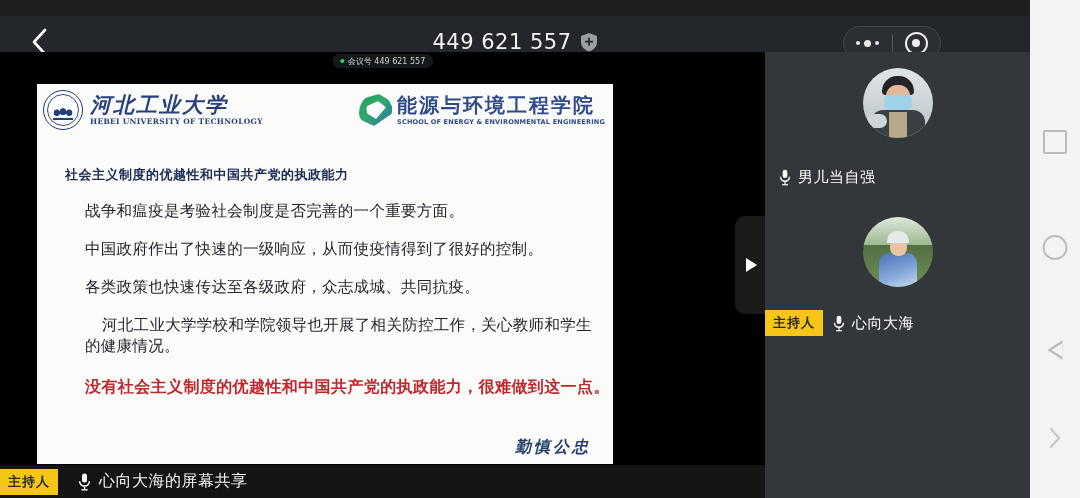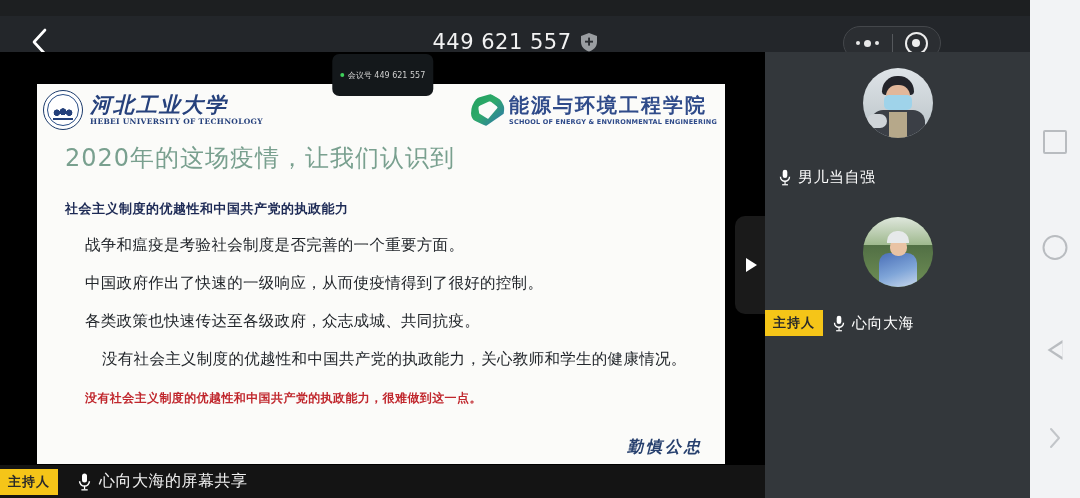--- a/index.html
+++ b/index.html
@@ -17,26 +17,26 @@
   .cap-more{flex:1;display:flex;align-items:center;justify-content:center;gap:4px;cursor:pointer;}
   .dot{width:4px;height:4px;border-radius:50%;background:#e8e8e8;}
   .dot.mid{width:7px;height:7px;}
   .cap-div{width:1px;height:18px;background:#55585c;}
   .cap-close{flex:1;display:flex;align-items:center;justify-content:center;cursor:pointer;}
   .target{width:19px;height:19px;border-radius:50%;border:2px solid #ededed;display:flex;align-items:center;justify-content:center;}
   .target i{width:8px;height:8px;border-radius:50%;background:#ededed;display:block;}
 
   
   .stage{position:absolute;left:0;top:52px;width:765px;height:446px;background:#000;}
-  .meetpill{position:absolute;left:50%;transform:translateX(-50%);top:2px;height:14px;padding:14px 8px;border-radius:7px;background:#14181b;display:flex;align-items:center;gap:4px;z-index:4;}
+  .meetpill{position:absolute;left:50%;transform:translateX(-50%);top:2px;height:14px;padding:0 8px;border-radius:7px;background:#14181b;display:flex;align-items:center;gap:4px;z-index:4;}
   .greendot{width:4px;height:4px;border-radius:50%;background:#3ecf5a;}
   .meetpill span{color:#cfcfcf;font-size:8px;white-space:nowrap;}
 
   
-  .slide{position:absolute;left:37px;top:32px;width:688px;height:380px;background:#fbfbf9;overflow:hidden;}
+  .slide{position:absolute;left:37px;top:32px;width:576px;height:380px;background:#fbfbf9;overflow:hidden;}
   .slide-inner{position:relative;width:100%;height:100%;padding:0;}
 
   .logos{position:relative;height:56px;}
   .hut{position:absolute;left:6px;top:6px;display:flex;align-items:center;gap:7px;}
   .hut-seal{width:38px;height:38px;border-radius:50%;border:1.5px solid #1b3a6b;position:relative;background:#fff;overflow:hidden;}
   .hut-seal .ring{position:absolute;left:3px;top:3px;right:3px;bottom:3px;border-radius:50%;border:1px solid #2a4e86;}
   .hut-seal .fig{position:absolute;left:50%;top:55%;transform:translate(-50%,-50%);width:22px;height:14px;background:
      radial-gradient(circle at 22% 55%, #24407a 0 3px, transparent 3.5px),
      radial-gradient(circle at 50% 48%, #24407a 0 3.2px, transparent 3.7px),
      radial-gradient(circle at 78% 55%, #24407a 0 3px, transparent 3.5px);}
@@ -53,21 +53,21 @@
   .seee-mark .s2{position:absolute;left:9px;top:9px;width:20px;height:18px;border-radius:50%;background:#fbfbf9;
       clip-path:polygon(0 30%,60% 0,100% 35%,50% 100%,6% 70%);}
   .seee-txt{display:flex;flex-direction:column;line-height:1;}
   .seee-cn{font-size:20px;font-weight:700;color:#2f4b8a;letter-spacing:2px;}
   .seee-en{font-size:6.5px;font-weight:700;color:#2f4b8a;letter-spacing:.2px;margin-top:4px;}
 
   .slide-title{margin:2px 0 0 28px;font-size:24px;color:#79a08f;letter-spacing:1px;}
   .slide-sub{margin:26px 0 0 28px;font-size:13px;font-weight:700;color:#1d2a55;letter-spacing:.5px;}
   .slide-p{margin:17px 0 0 48px;font-size:15.5px;color:#22262b;letter-spacing:.3px;line-height:1.35;}
   .slide-p.ind{text-indent:17px;margin-right:14px;}
-  .slide-red{margin:20px 0 0 48px;font-size:12px;font-weight:700;color:#c0272d;letter-spacing:.4px;}
+  .slide-red{margin:20px 0 0 48px;font-size:16px;font-weight:700;color:#c0272d;letter-spacing:.4px;}
   .motto{position:absolute;right:22px;bottom:6px;font-family:"DejaVu Serif","Liberation Serif",serif;font-size:16px;font-weight:700;font-style:italic;color:#27406e;letter-spacing:3px;}
 
   
   .exp-tab{position:absolute;right:0;top:164px;width:30px;height:98px;background:#1a1a1a;border-radius:10px 0 0 10px;display:flex;align-items:center;justify-content:center;cursor:pointer;z-index:5;}
   .exp-tab .tri{width:0;height:0;border-left:11px solid #fff;border-top:7.5px solid transparent;border-bottom:7.5px solid transparent;margin-left:3px;}
 
   
   .sharebar{position:absolute;left:0;bottom:0;width:765px;height:33px;background:#141414;display:flex;align-items:center;}
   .host-badge{background:#f5c518;color:#2a2a2a;font-size:13px;font-weight:700;padding:4px 8px;letter-spacing:1px;margin-left:0;}
   .mic{width:13px;height:18px;margin-left:20px;}
@@ -175,27 +175,26 @@
               <span class="s1"></span>
                 <span class="s2"></span>
             </div>
             <div class="seee-txt">
               <span class="seee-cn">能源与环境工程学院</span>
               <span class="seee-en">SCHOOL OF ENERGY &amp; ENVIRONMENTAL ENGINEERING</span>
             </div>
           </div>
         </div>
 
-        <div class="slide-title">2020年的这场疫情，让我们认识到</div>
         <div class="slide-sub">社会主义制度的优越性和中国共产党的执政能力</div>
 
         <div class="slide-p">战争和瘟疫是考验社会制度是否完善的一个重要方面。</div>
         <div class="slide-p">中国政府作出了快速的一级响应，从而使疫情得到了很好的控制。</div>
         <div class="slide-p">各类政策也快速传达至各级政府，众志成城、共同抗疫。</div>
-        <div class="slide-p ind">没有社会主义制度的优越性和中国共产党的执政能力，关心教师和学生的健康情况。</div>
+        <div class="slide-p ind">河北工业大学学校和学院领导也开展了相关防控工作，关心教师和学生的健康情况。</div>
 
         <div class="slide-red">没有社会主义制度的优越性和中国共产党的执政能力，很难做到这一点。</div>
         <div class="motto">勤慎公忠</div>
       </div>
     </div>
 
     <div class="exp-tab">
       <span class="tri"></span>
     </div>
 

